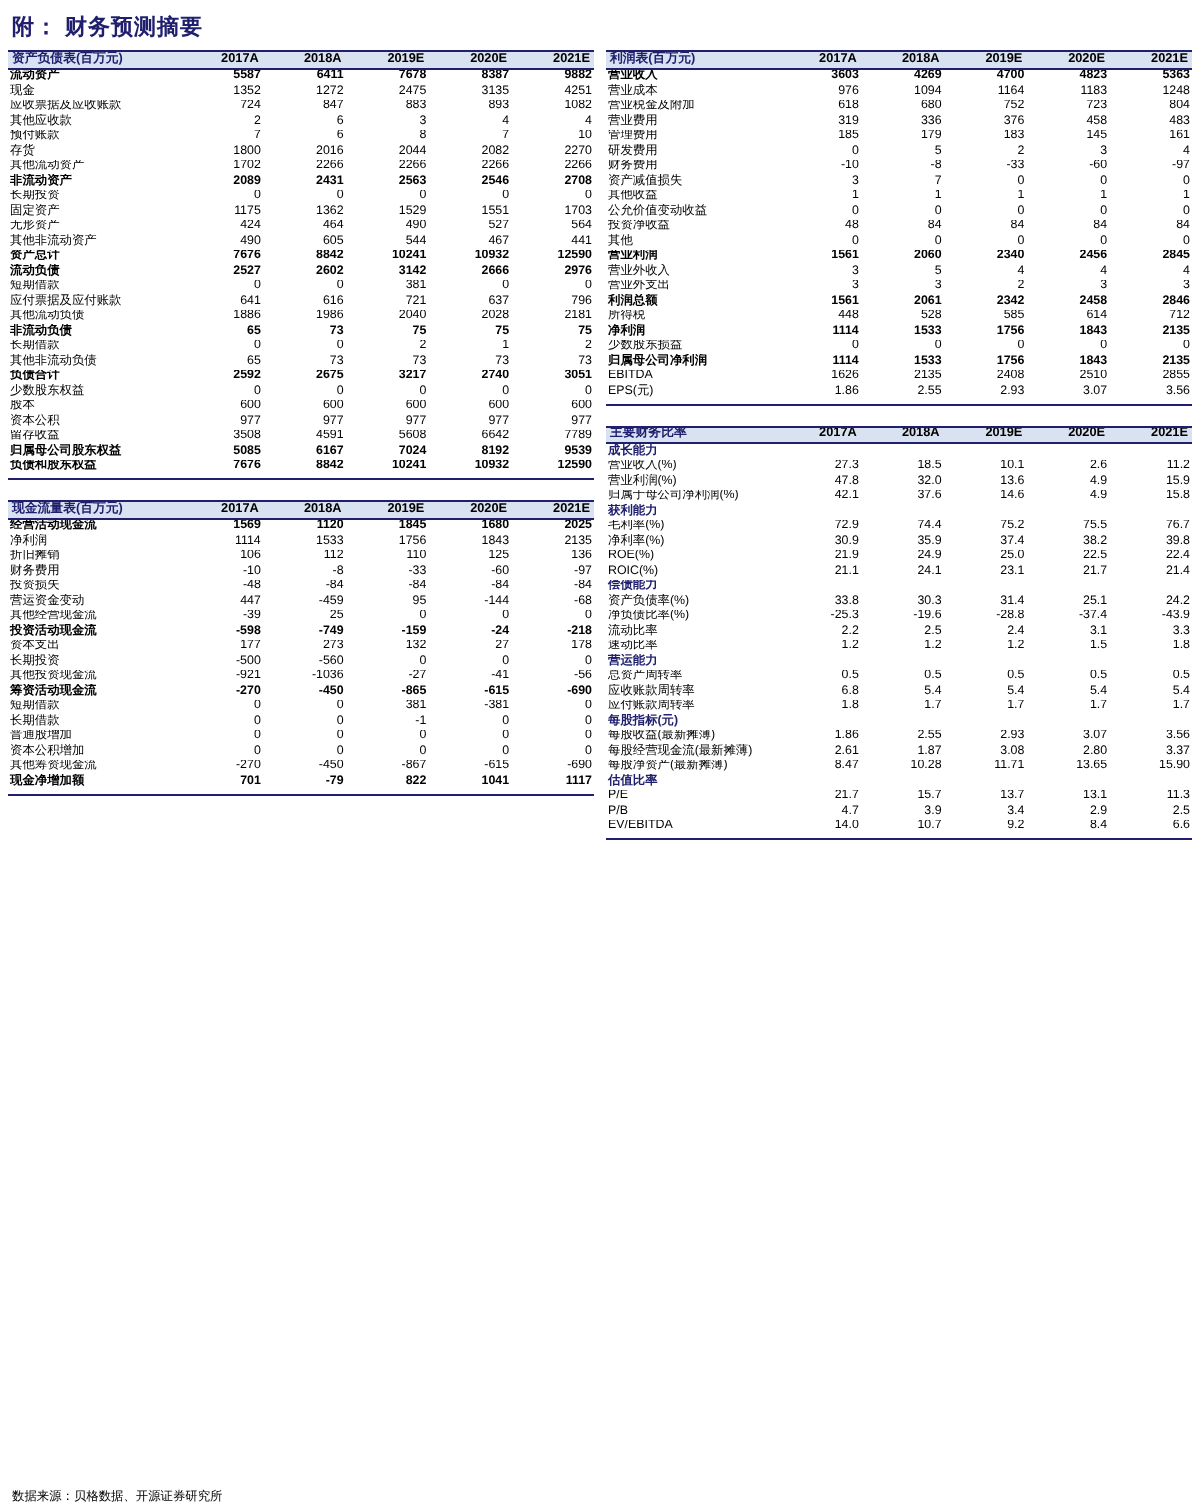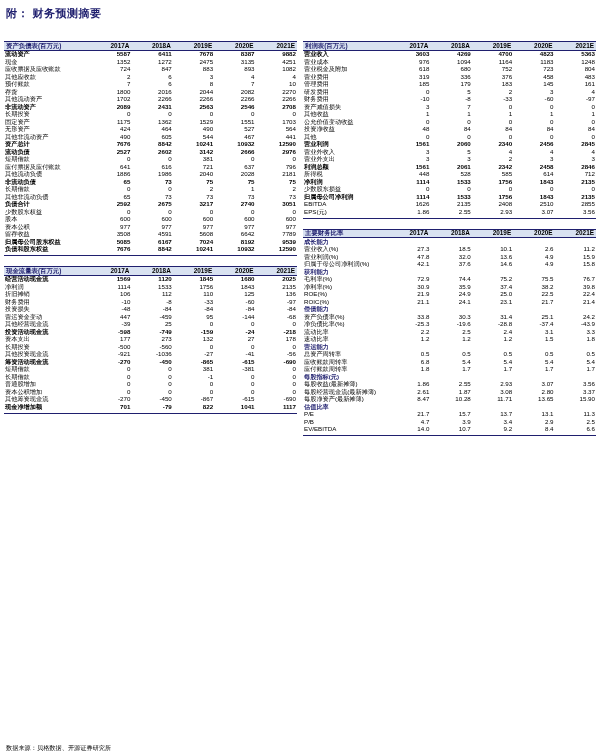--- a/index.html
+++ b/index.html
@@ -18,21 +18,21 @@
   #page {
     position: relative;
     width: 601px;
     height: 755px;
     padding: 0;
   }
   .doc-title {
     font-size: 11px;
     font-weight: bold;
     color: #1f1f6e;
-    padding: 6px 0 20px 6px;
+    padding: 6px 0 4px 6px;
     letter-spacing: 0.5px;
   }
   .columns {
     display: flex;
     flex-direction: row;
     gap: 6px;
     padding: 0 4px;
   }
   .col {
     width: 293px;

